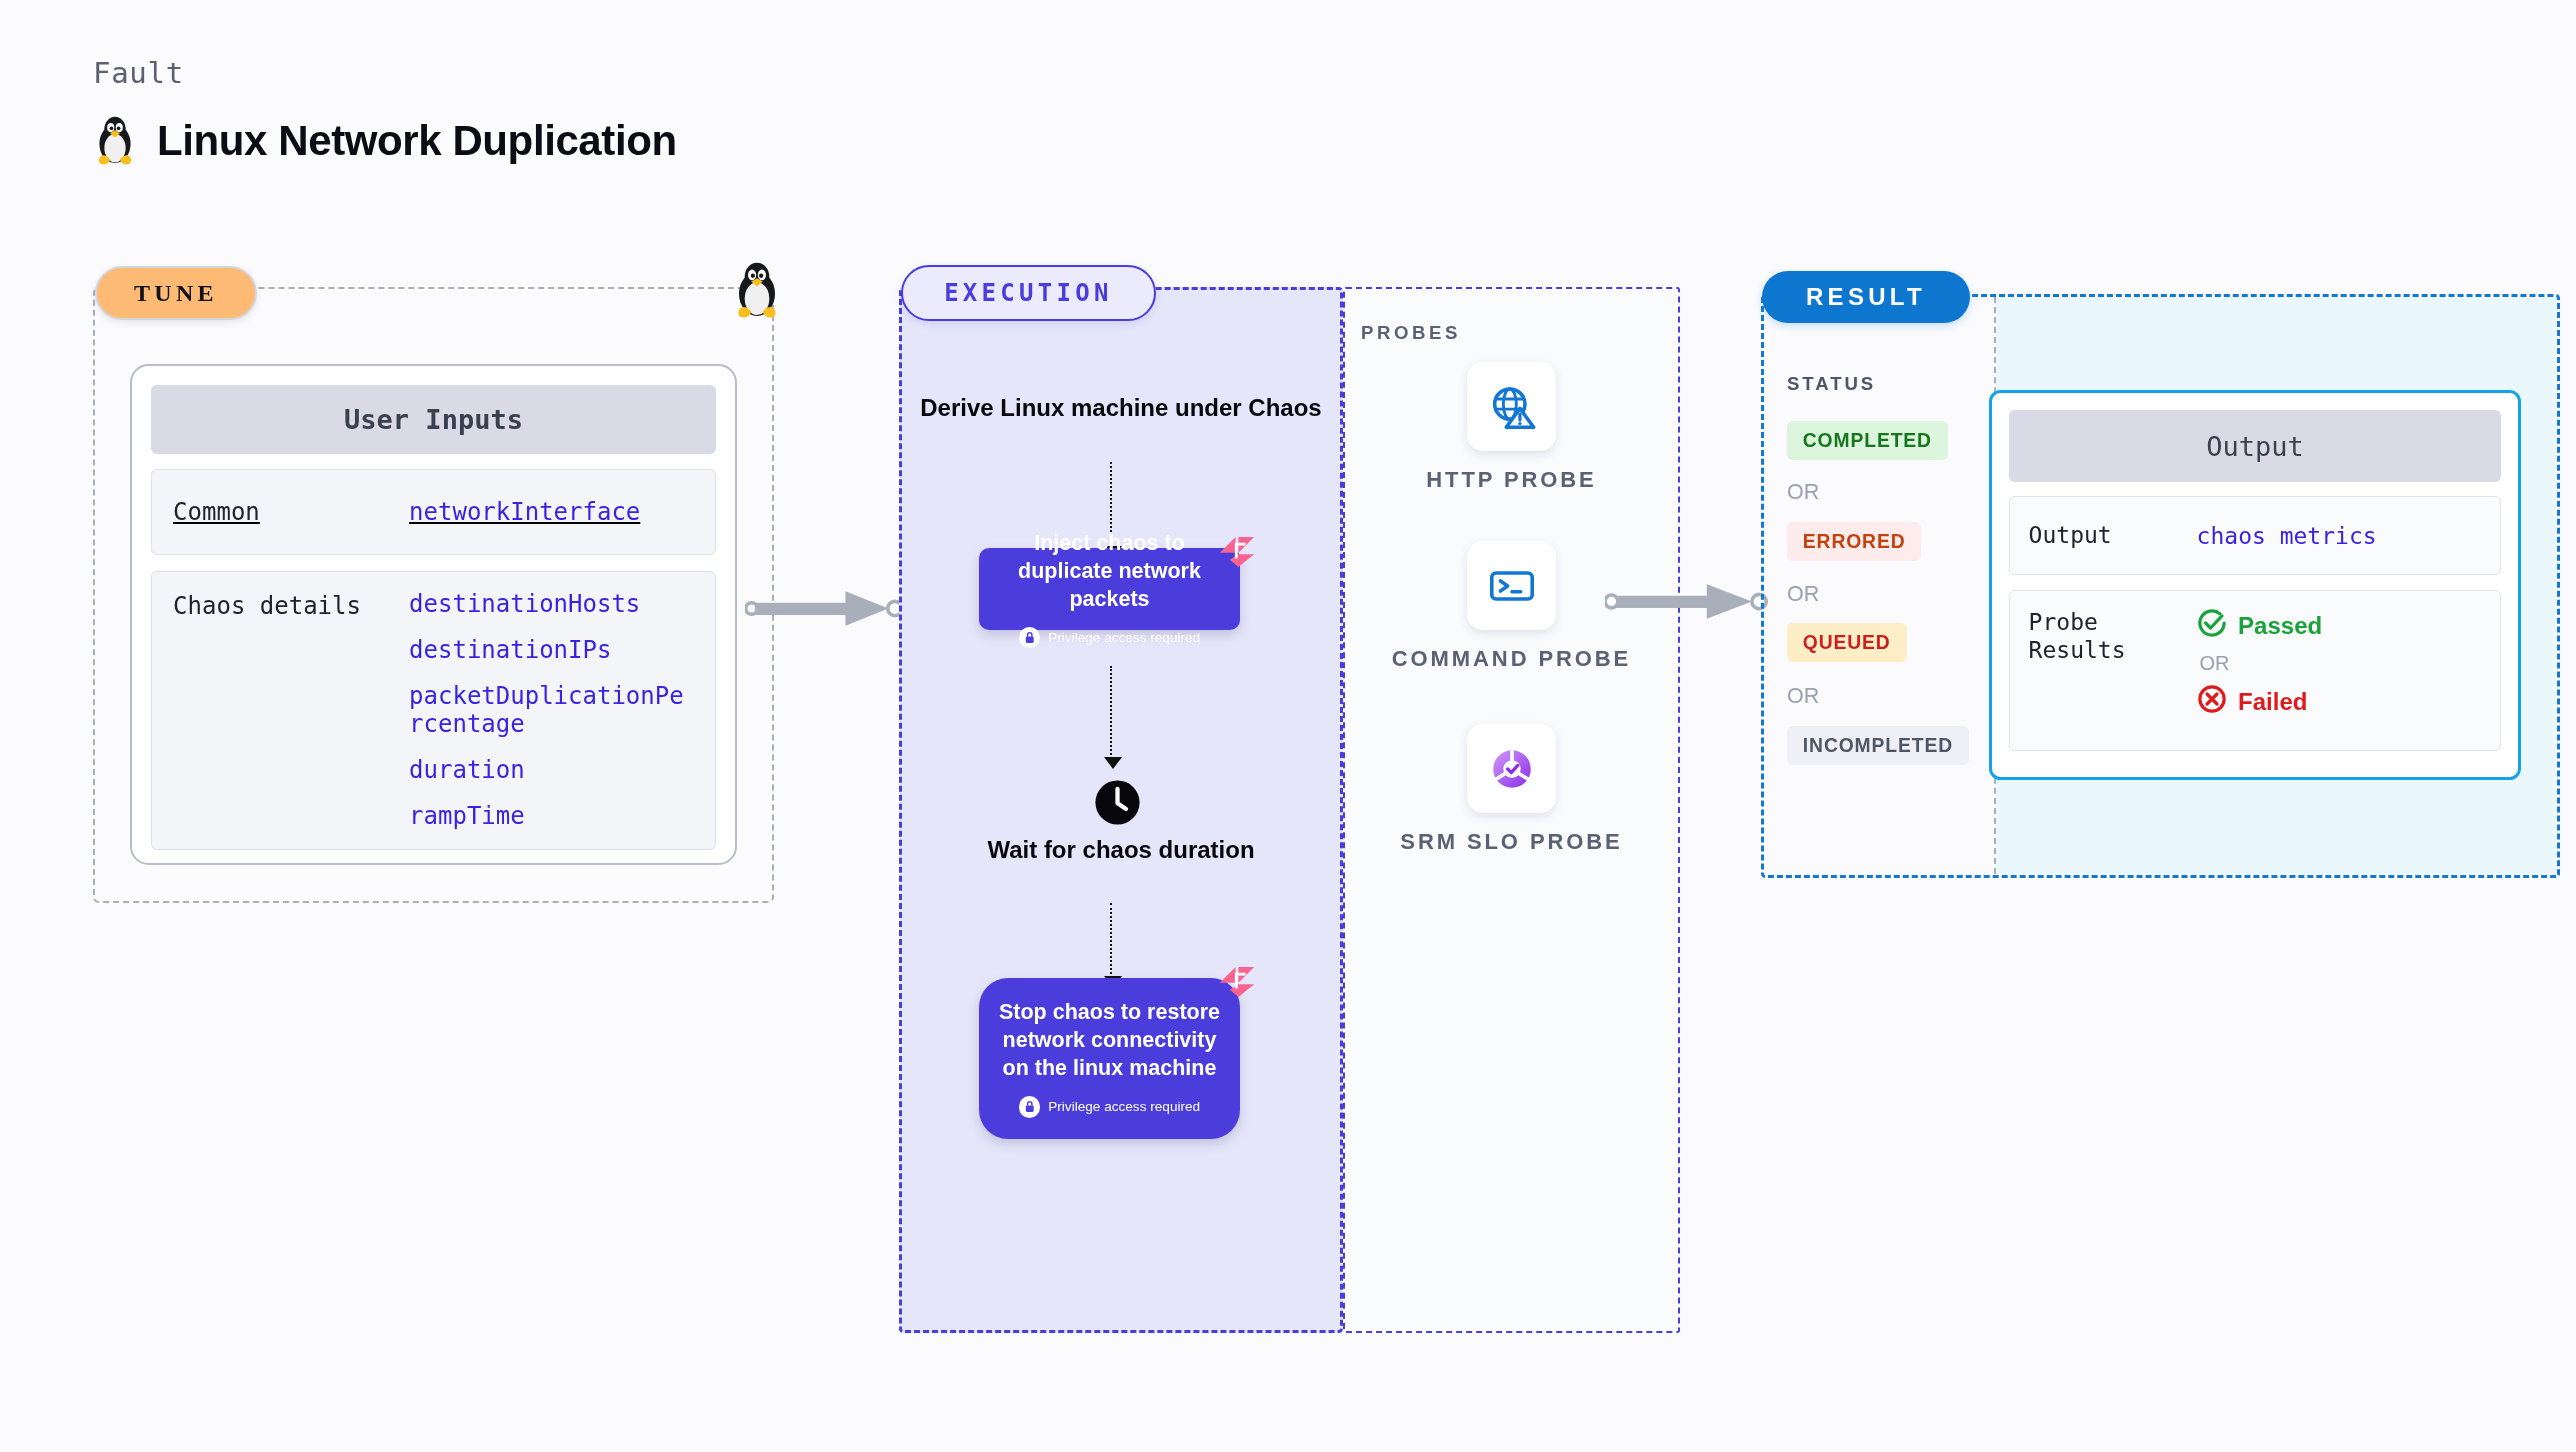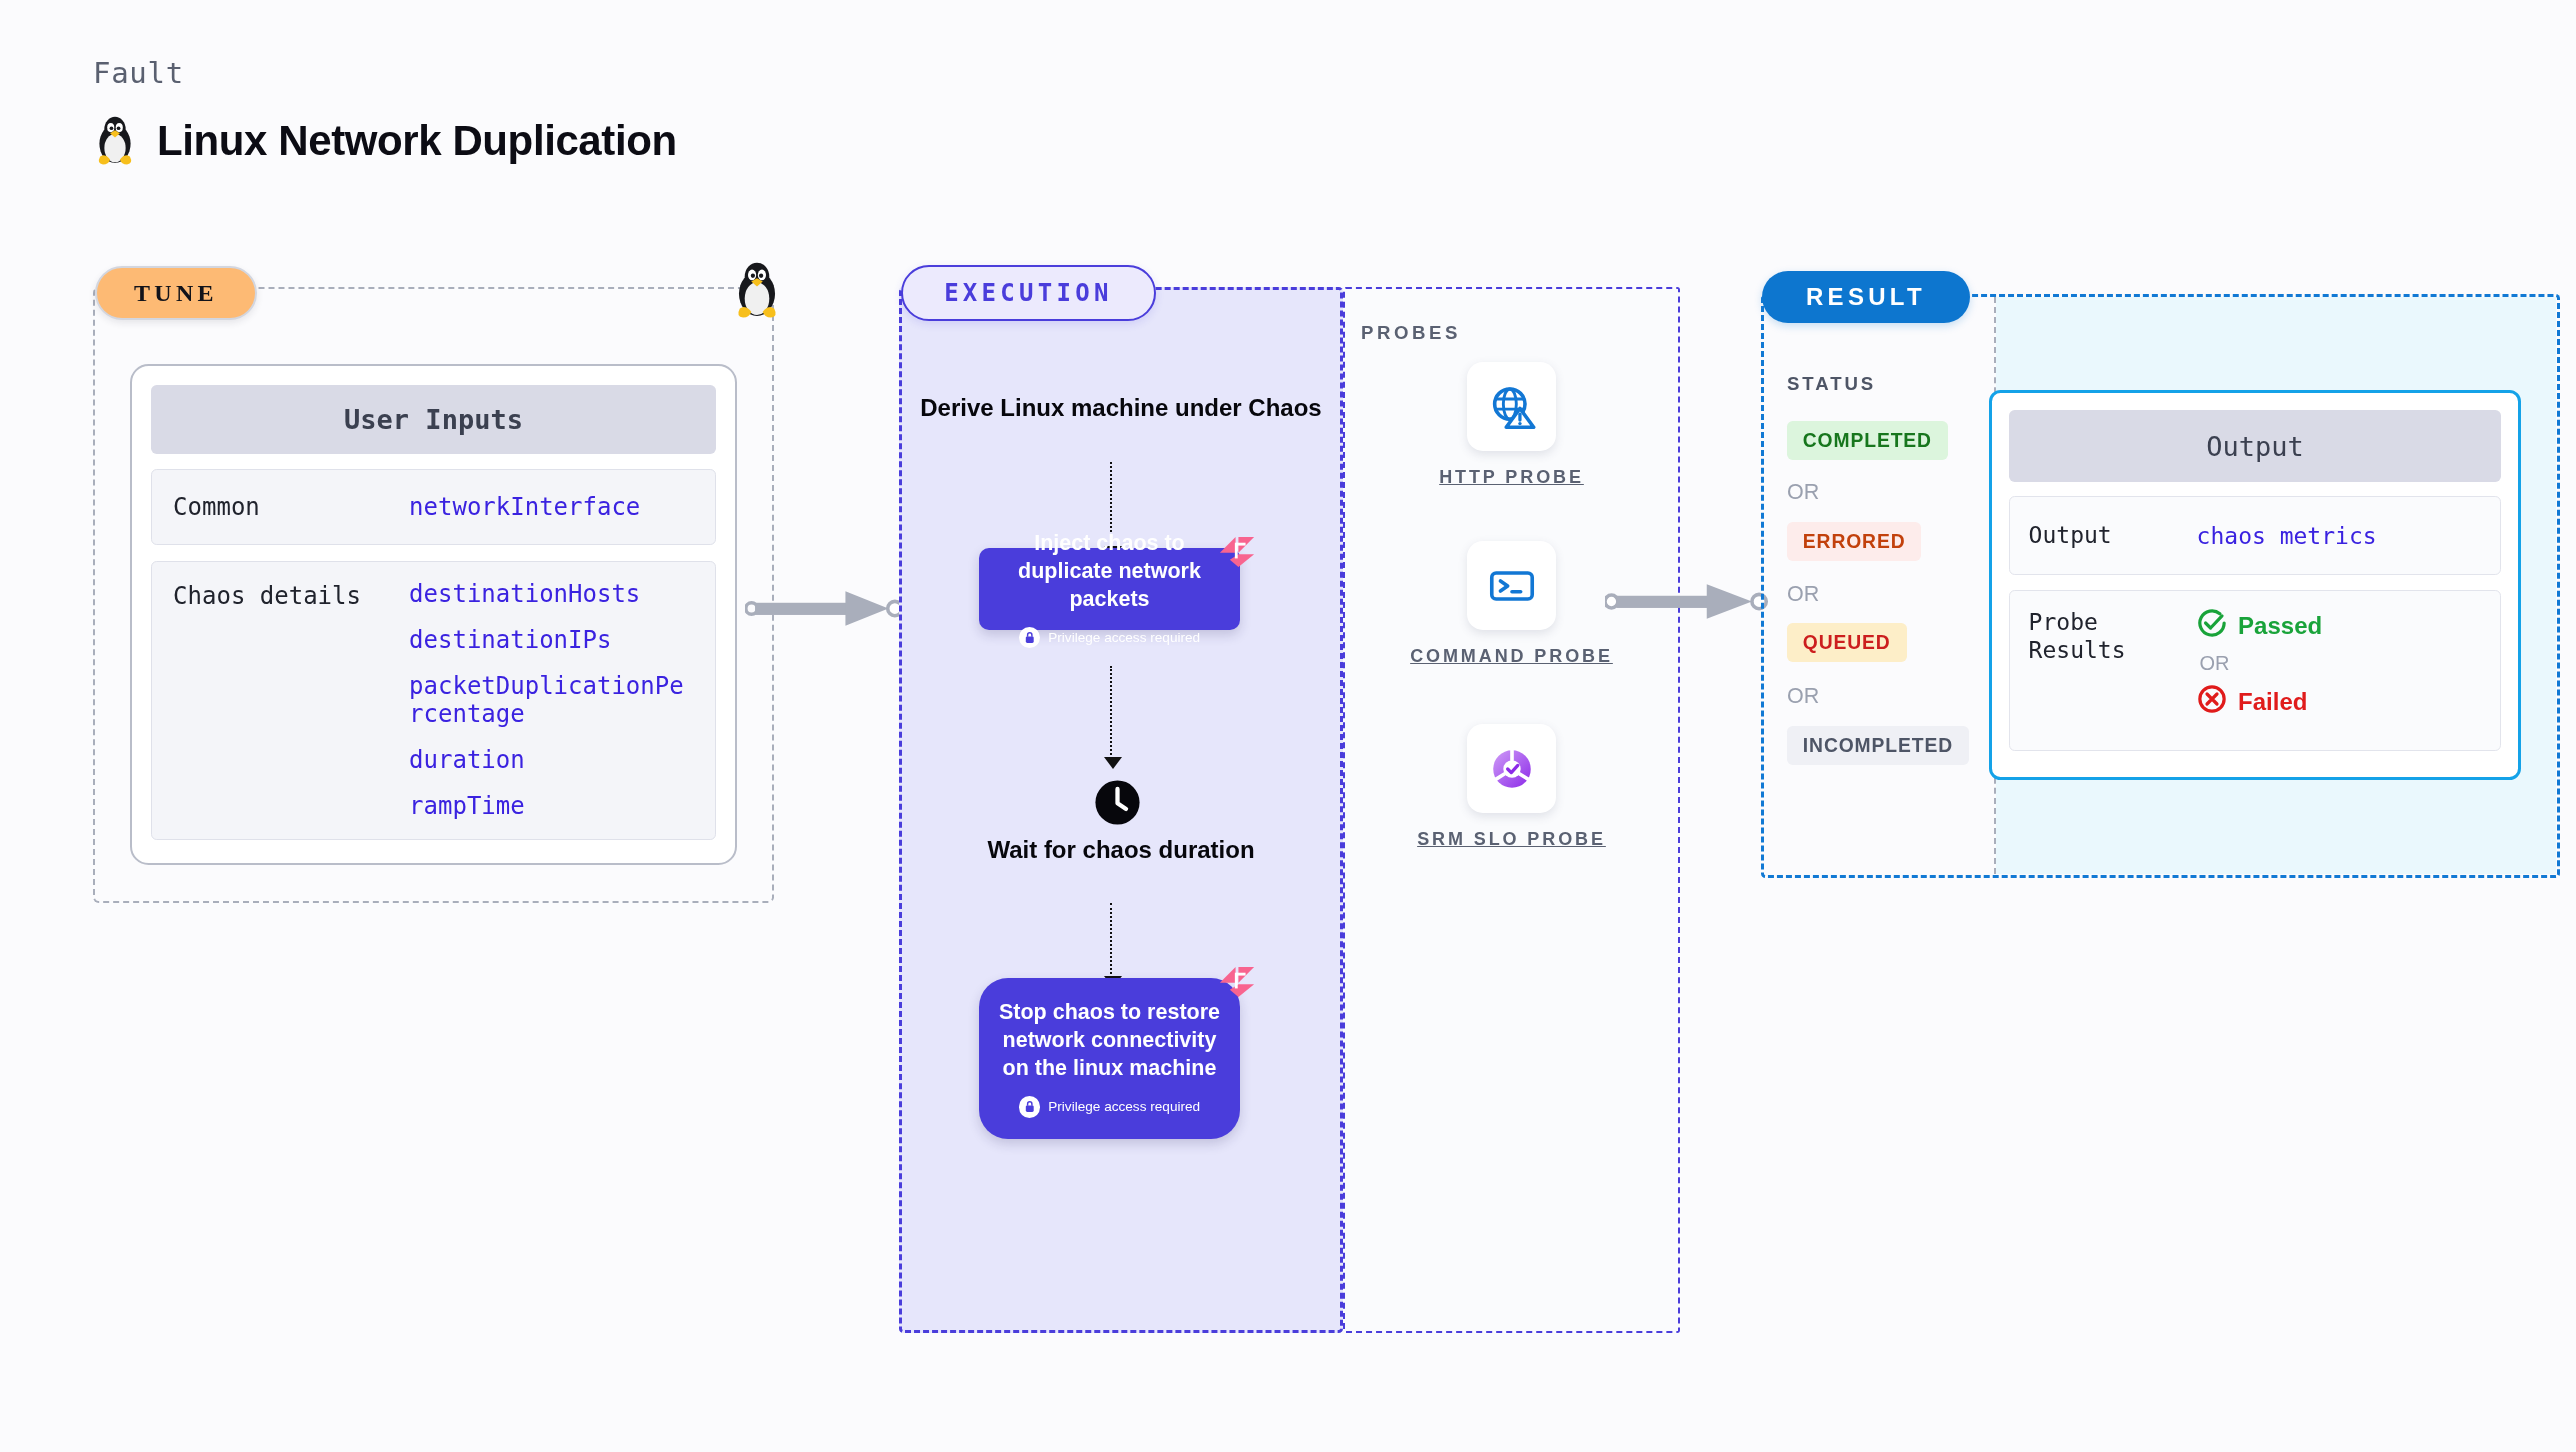--- a/index.html
+++ b/index.html
@@ -74,21 +74,21 @@
     font-family: "DejaVu Sans Mono", monospace;
     font-size: 24px; color: #20232d; width: 236px; flex: none;
     line-height: 1.3;
   }
   .tune-row-values { display: flex; flex-direction: column; gap: 18.6px; }
   .tune-val {
     font-family: "DejaVu Sans Mono", monospace;
     font-size: 24px; color: #3a22e0; line-height: 1.15;
     max-width: 287px; word-break: break-all;
   }
-  #tune-row-common { height: 76px; align-items: center; }
+  #tune-row-common { height: 86px; align-items: center; text-decoration: underline; }
   #tune-row-common .tune-row-label { line-height: 1; }
 
   
   #execution-region {
     left: 899px; top: 287px; width: 444px; height: 1046px;
     background: #e6e6fb;
     border: 3.6px dashed #4a3ddb; border-radius: 4.3px;
   }
   #execution-badge {
     left: 901px; top: 265px; width: 255px; height: 56px;
@@ -162,22 +162,22 @@
     position: absolute; left: 1343px; width: 337px;
     display: flex; flex-direction: column; align-items: center;
   }
   .probe-tile {
     width: 89px; height: 89px; border-radius: 15.8px;
     background: #fff; box-shadow: 0 3.6px 10px rgba(60,70,100,.13);
     display: flex; align-items: center; justify-content: center;
   }
   .probe-label {
     margin-top: 14.3px; text-align: center;
-    font-size: 18px; font-weight: bold; letter-spacing: 2.9px;
-    color: #5a6172; line-height: 1.35; text-decoration: underline;
+    font-size: 22px; font-weight: bold; letter-spacing: 2.9px;
+    color: #5a6172; line-height: 1.35;
   }
   #probe-http    { top: 362px; }
   #probe-command { top: 541px; }
   #probe-srm     { top: 724px; }
 
   
   #result-region {
     left: 1761px; top: 294px; width: 799px; height: 584px;
     border: 3.6px dashed #1179d4; border-radius: 4.3px;
   }

